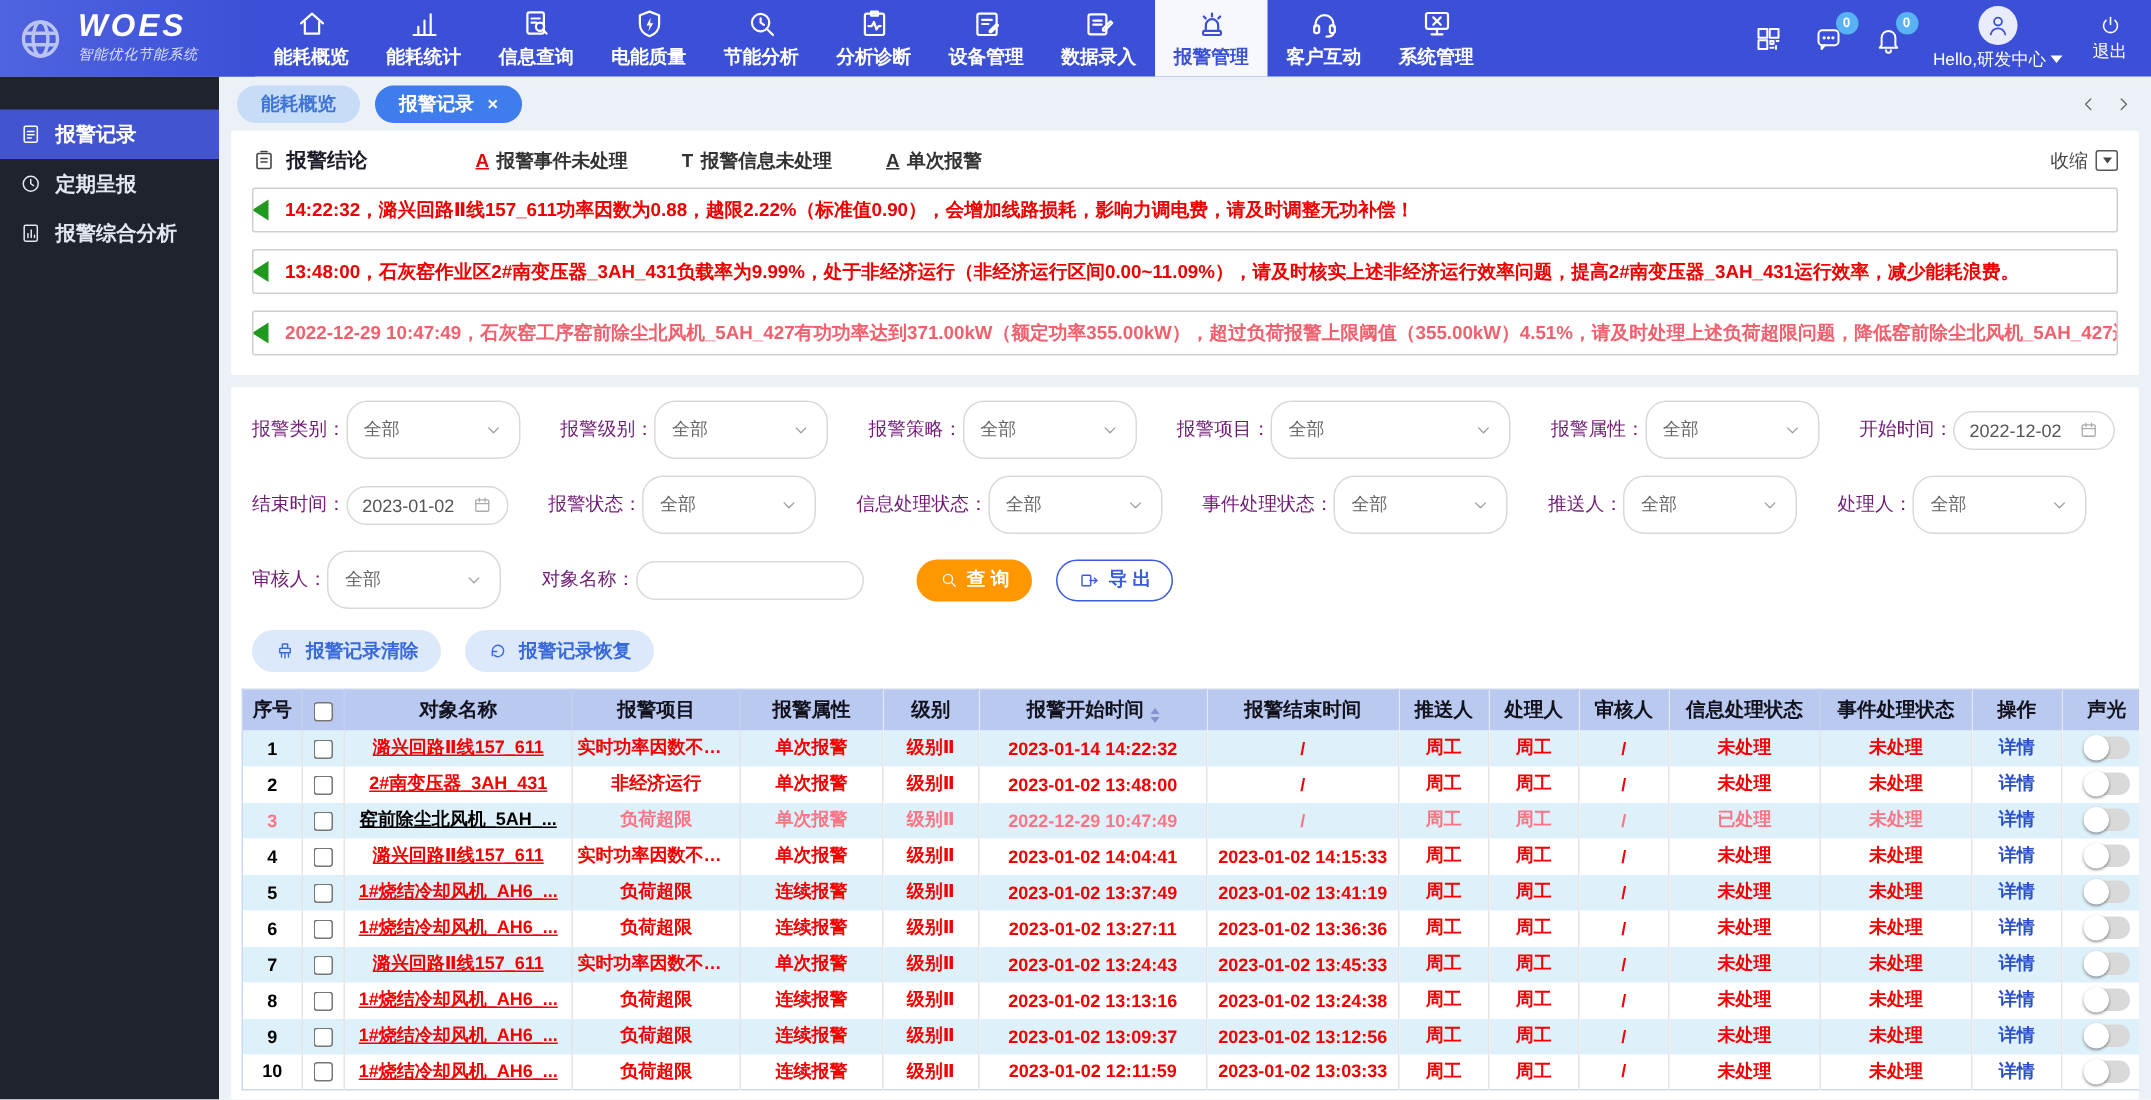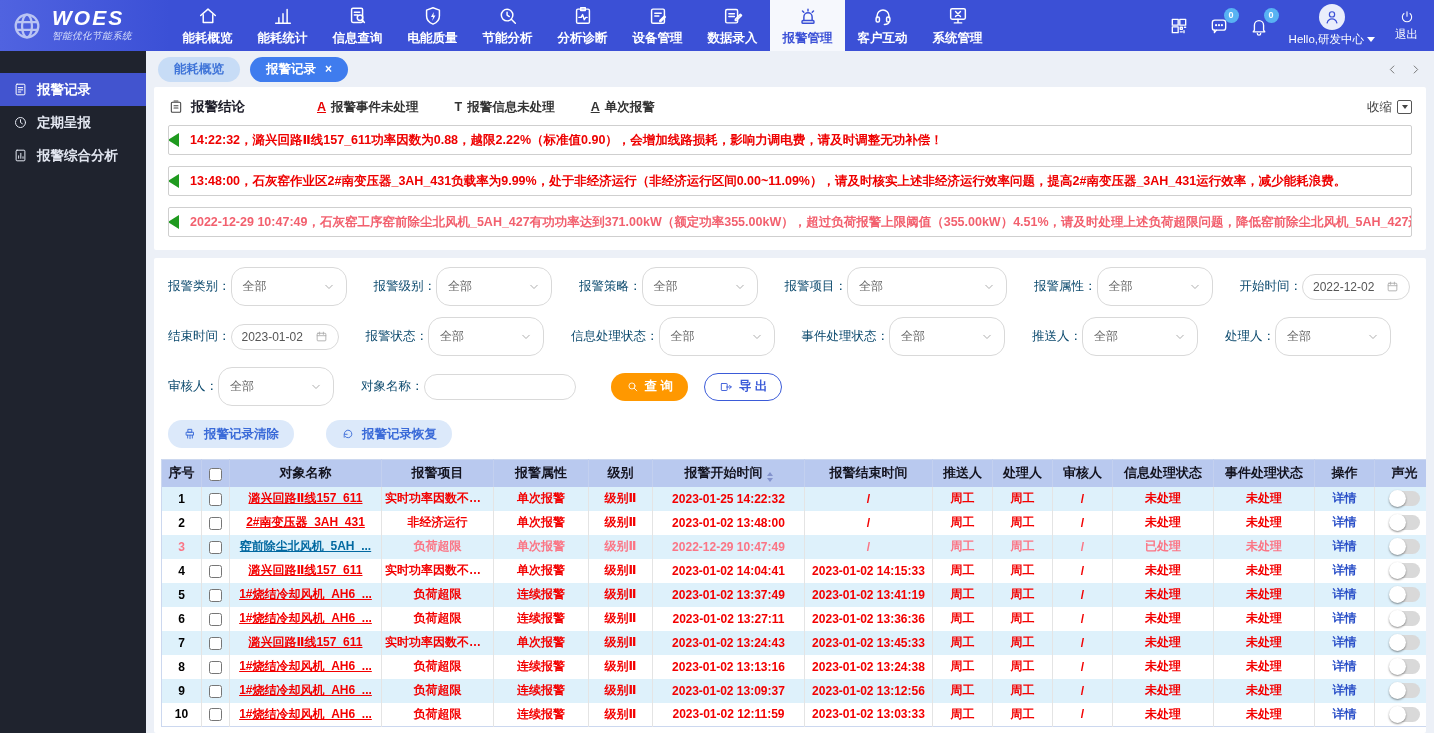--- a/index.html
+++ b/index.html
@@ -64,46 +64,46 @@
   .collapse .box i{width:0;height:0;border-left:3.5px solid transparent;border-right:3.5px solid transparent;border-top:4.5px solid #444}
   .alert-row{position:relative;margin:0 14px 11px;border:1px solid #cfcfcf;border-radius:2px;height:30px;display:flex;align-items:center;padding-left:21px;font-size:12.5px;font-weight:bold;color:#ee0000;white-space:nowrap;overflow:hidden}
   .alert-row .tri{position:absolute;left:-1px;width:0;height:0;border-top:7px solid transparent;border-bottom:7px solid transparent;border-right:11px solid #1f9a1f}
   .alert-row.soft{color:#f2606e}
 
   
   .panel2{margin-top:8px;flex:1;display:flex;flex-direction:column;padding-top:9px;overflow:hidden}
   .p2-head{display:flex;align-items:center;gap:7px;padding:2px 14px 12px;font-size:13.5px;font-weight:bold;color:#1c1c28}
   .filter-row{display:flex;align-items:center;padding:0 14px;margin-bottom:11px}
   .fgroup{display:flex;align-items:center;margin-right:27px}
-  .flabel{font-size:12.5px;color:#0c4a6e;white-space:nowrap}
+  .flabel{font-size:12.5px;color:#701a75;white-space:nowrap}
   .flabel::after{content:"\FF1A"}
   .select-pill{width:116px;height:39px;border:1px solid #d9d9d9;border-radius:14px;display:flex;align-items:center;justify-content:space-between;padding:0 11px;font-size:12px;color:#666;background:#fff;cursor:pointer}
   .select-pill.wide{width:160px}
   .select-pill .ico svg{width:12px;height:12px;color:#999}
   .date-pill{width:108px;height:26px;border:1px solid #d9d9d9;border-radius:14px;display:flex;align-items:center;justify-content:space-between;padding:0 10px;font-size:12px;color:#555;background:#fff;cursor:pointer}
   .date-pill .ico svg{width:13px;height:13px;color:#aaa}
   .text-input{width:152px;height:26px;border:1px solid #d9d9d9;border-radius:14px;padding:0 11px;font-size:12px;outline:none;background:#fff}
   .btn-search{height:28px;border-radius:15px;background:#ff9800;color:#fff;font-size:12.5px;font-weight:bold;display:flex;align-items:center;gap:6px;padding:0 15px;border:none;cursor:pointer;margin-left:8px}
   .btn-search .ico svg{width:13px;height:13px}
   .btn-export{height:28px;border-radius:15px;background:#fff;color:#3b5bd8;font-size:12.5px;font-weight:bold;display:flex;align-items:center;gap:6px;padding:0 14px;border:1px solid #3b5bd8;cursor:pointer;margin-left:16px}
   .btn-export .ico svg{width:14px;height:14px}
-  .action-row{display:flex;gap:32px;padding:3px 14px 11px}
+  .action-row{display:flex;gap:16px;padding:3px 14px 11px}
   .btn-soft{height:28px;border-radius:14px;background:#dce9fa;color:#3a6ad8;font-size:12.5px;display:flex;align-items:center;gap:7px;padding:0 15px;border:none;cursor:pointer;font-weight:bold}
   .btn-soft .ico svg{width:14px;height:14px}
 
   .table-wrap{padding:0 7px}
   table{width:100%;border-collapse:collapse;table-layout:fixed;border:1px solid #ccd8ef}
   th{background:#b9c9ef;height:27px;font-size:13px;color:#13131f;border-right:1px solid #c3d0ef;font-weight:bold;white-space:nowrap;overflow:hidden}
   th:last-child,td:last-child{border-right:none}
   td{height:24px;font-size:12px;font-weight:bold;color:#f30000;text-align:center;border-right:1px solid #e4e4e4;white-space:nowrap;overflow:hidden;text-overflow:ellipsis;padding:0 3px;background:#fff}
   tbody tr:nth-child(odd) td{background:#def1fb}
   td.seq{color:#000}
   a.obj{color:#f30000;text-decoration:underline;cursor:pointer}
   tr.muted td{color:#fb7585}
-  tr.muted a.obj{color:#0369a1}
+  tr.muted a.obj{color:#000000}
   a.detail{color:#2b50c8;cursor:pointer;text-decoration:none}
   .cbx{width:13px;height:13px;cursor:pointer;vertical-align:middle}
   .toggle{width:30px;height:15px;background:#d9d9d9;border-radius:8px;position:relative;display:inline-block;vertical-align:middle;cursor:pointer}
   .toggle::after{content:"";position:absolute;left:-1px;top:-1px;width:17px;height:17px;background:#fff;border-radius:50%;box-shadow:0 1px 2px rgba(0,0,0,.45)}
   .sort{display:inline-flex;flex-direction:column;margin-left:4px;vertical-align:1px}
   .sort i{width:0;height:0;border-left:3.5px solid transparent;border-right:3.5px solid transparent;display:block}
   .sort .up{border-bottom:4px solid #8392cc;margin-bottom:2px}
   .sort .down{border-top:4px solid #8392cc}
 
   .p2-footer{margin-top:auto;display:flex;align-items:center;padding:9px 16px 10px}
@@ -635,21 +635,21 @@
             </tr>
           </thead>
         <tbody id="tbody">
             <tr class="">
               <td class="seq">1</td>
               <td><input type="checkbox" class="cbx" style=""></td>
               <td><a class="obj">潞兴回路Ⅱ线157_611</a></td>
               <td>实时功率因数不达标</td>
               <td>单次报警</td>
               <td>级别Ⅱ</td>
-              <td>2023-01-25 14:22:32</td>
+              <td>2023-01-14 14:22:32</td>
               <td>/</td>
               <td>周工</td>
               <td>周工</td>
               <td>/</td>
               <td>未处理</td>
               <td>未处理</td>
               <td><a class="detail">详情</a></td>
               <td><span class="toggle"></span></td>
             </tr>
             <tr class="">

